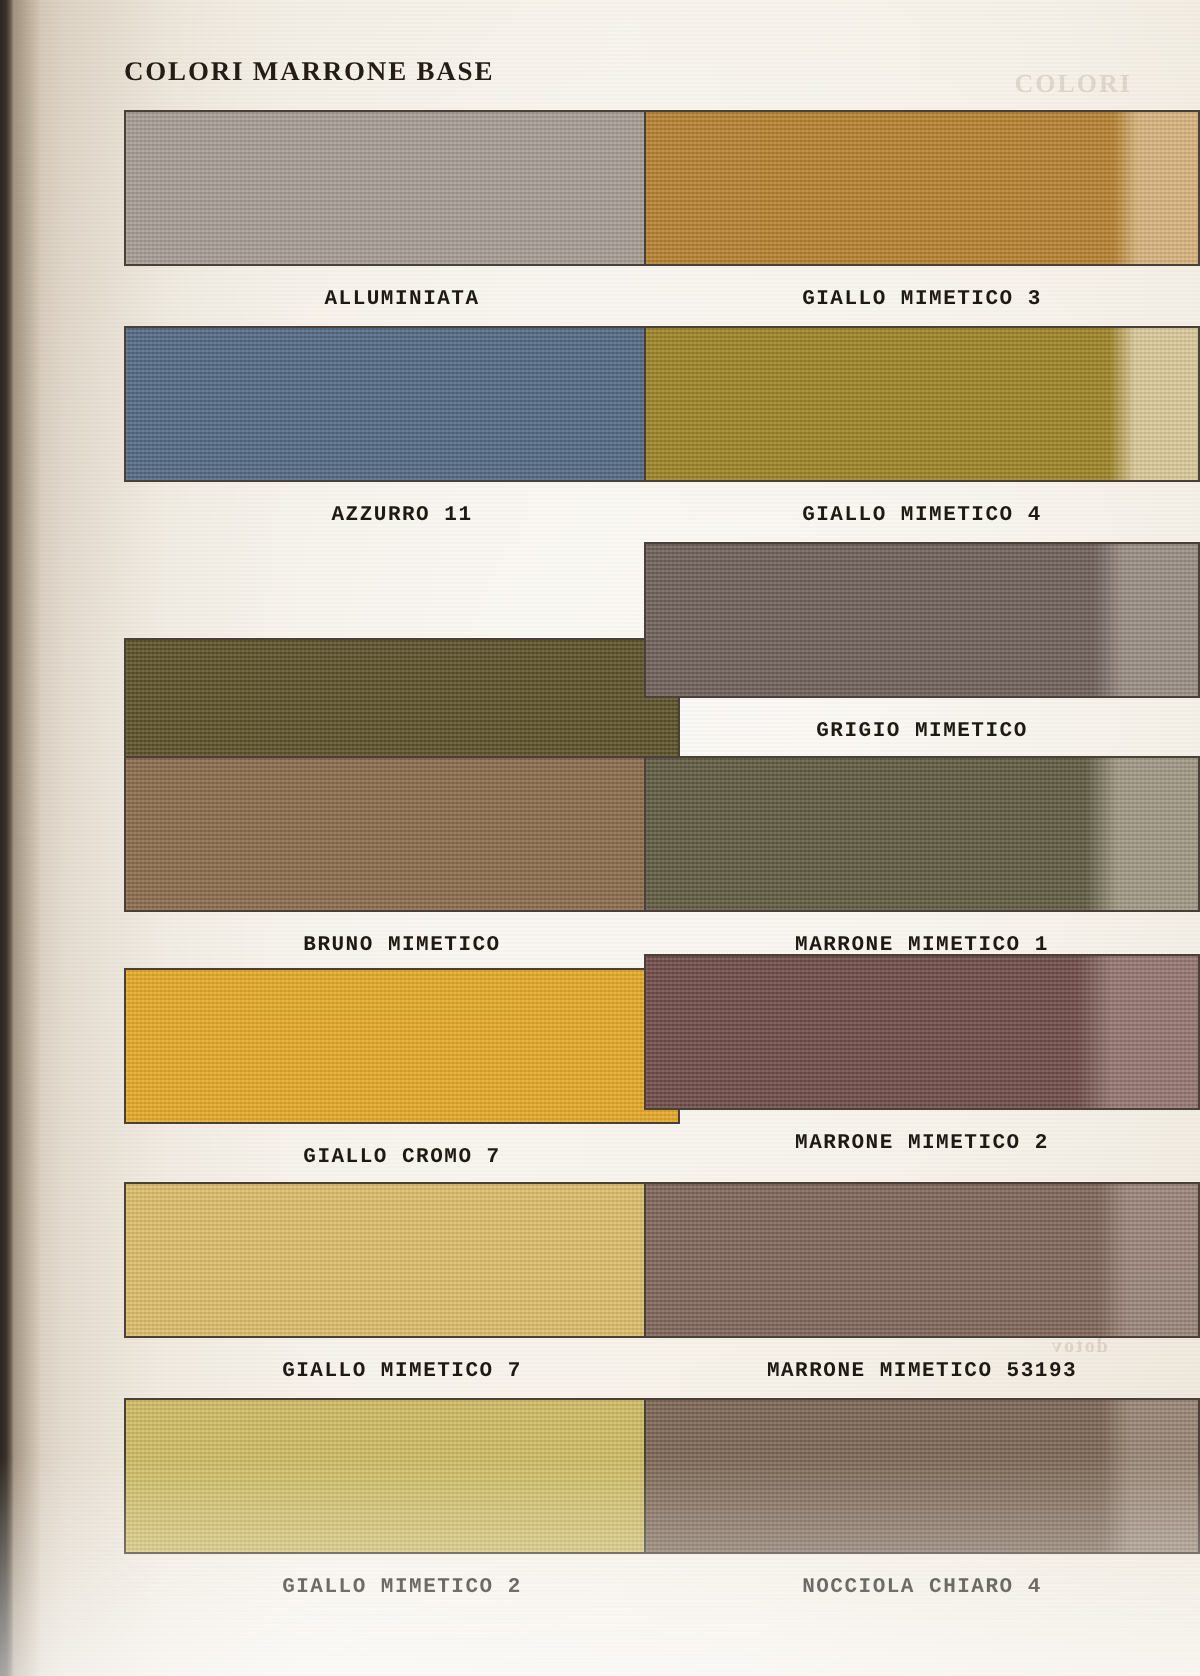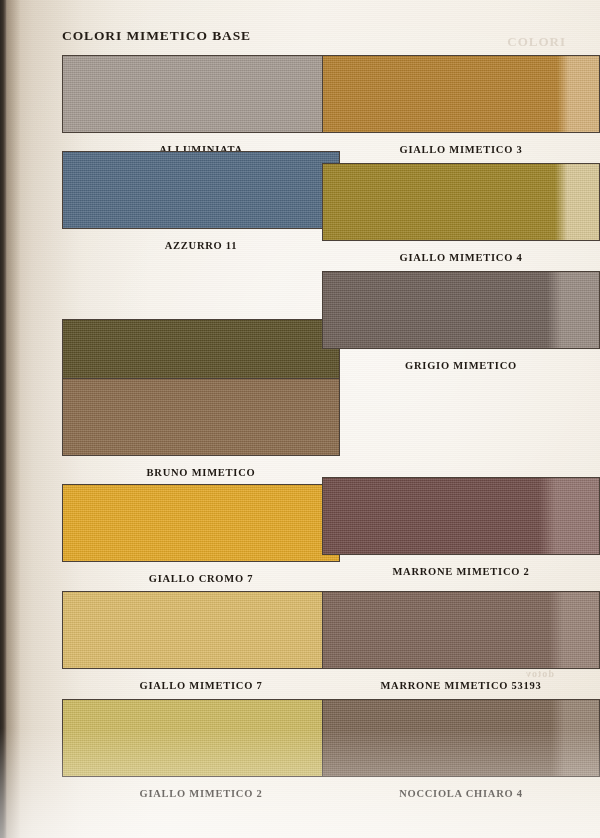--- a/index.html
+++ b/index.html
@@ -101,20 +101,21 @@
   
   .grid {
     position: absolute;
     left: 0; top: 0;
     width: 600px;
     height: 838px;
   }
   .cell {
     position: absolute;
     width: 278px;
+    font-family: Liberation Mono, monospace;
   }
   .chip {
     position: relative;
     width: 100%;
     height: 78px;
     border: 1px solid #4a4038;
     box-sizing: border-box;
     overflow: hidden;
   }
   
@@ -154,37 +155,37 @@
   <div class="paper"></div>
   <div class="grain"></div>
   <div class="gutter-shade"></div>
   <div class="binding"></div>
   <div class="binding-fold"></div>
 
   <div class="ghost ghost-top">COLORI</div>
   <div class="ghost ghost-mid">Nota: Frat</div>
   <div class="ghost ghost-low">dotov</div>
 
-  <div class="heading">COLORI MIMETICO BASE</div>
+  <div class="heading">COLORI MARRONE BASE</div>
 
   <div class="grid" id="swatch-grid">
       <div class="cell" style="left: 62px; top: 55px;">
         <div class="chip">
           <div class="chip-fill" style="background: rgb(165, 155, 147);"></div>
         </div>
         <div class="caption">ALLUMINIATA</div>
       </div>
       <div class="cell" style="left: 322px; top: 55px;">
         <div class="chip">
           <div class="chip-fill" style="background: rgb(180, 128, 47);"></div>
           <div class="chip-wash" style="width: 42px; background: linear-gradient(90deg, rgba(255, 255, 255, 0) 0%, rgba(255, 238, 214, 0.46) 28%, rgba(255, 238, 214, 0.46) 100%);"></div>
         </div>
         <div class="caption">GIALLO MIMETICO 3</div>
       </div>
-      <div class="cell" style="left: 62px; top: 151px;">
+      <div class="cell" style="left: 62px; top: 163px;">
         <div class="chip">
           <div class="chip-fill" style="background: rgb(81, 105, 130);"></div>
         </div>
         <div class="caption">AZZURRO 11</div>
       </div>
       <div class="cell" style="left: 322px; top: 163px;">
         <div class="chip">
           <div class="chip-fill" style="background: rgb(156, 131, 38);"></div>
           <div class="chip-wash" style="width: 44px; background: linear-gradient(90deg, rgba(255, 255, 255, 0) 0%, rgba(255, 243, 222, 0.62) 28%, rgba(255, 243, 222, 0.62) 100%);"></div>
         </div>
@@ -202,20 +203,27 @@
         </div>
         <div class="caption">BRUNO MIMETICO</div>
       </div>
       <div class="cell" style="left: 322px; top: 271px;">
         <div class="chip">
           <div class="chip-fill" style="background: rgb(109, 95, 88);"></div>
           <div class="chip-wash" style="width: 52px; background: linear-gradient(90deg, rgba(255, 255, 255, 0) 0%, rgba(255, 244, 232, 0.3) 28%, rgba(255, 244, 232, 0.3) 100%);"></div>
         </div>
         <div class="caption">GRIGIO MIMETICO</div>
       </div>
+      <div class="cell" style="left: 322px; top: 378px;">
+        <div class="chip">
+          <div class="chip-fill" style="background: rgb(95, 90, 65);"></div>
+          <div class="chip-wash" style="width: 56px; background: linear-gradient(90deg, rgba(255, 255, 255, 0) 0%, rgba(255, 243, 228, 0.4) 28%, rgba(255, 243, 228, 0.4) 100%);"></div>
+        </div>
+        <div class="caption">MARRONE MIMETICO 1</div>
+      </div>
       <div class="cell" style="left: 62px; top: 484px;">
         <div class="chip">
           <div class="chip-fill" style="background: rgb(227, 168, 38);"></div>
         </div>
         <div class="caption">GIALLO CROMO 7</div>
       </div>
       <div class="cell" style="left: 322px; top: 477px;">
         <div class="chip">
           <div class="chip-fill" style="background: rgb(110, 75, 71);"></div>
           <div class="chip-wash" style="width: 60px; background: linear-gradient(90deg, rgba(255, 255, 255, 0) 0%, rgba(255, 238, 228, 0.26) 28%, rgba(255, 238, 228, 0.26) 100%);"></div>

